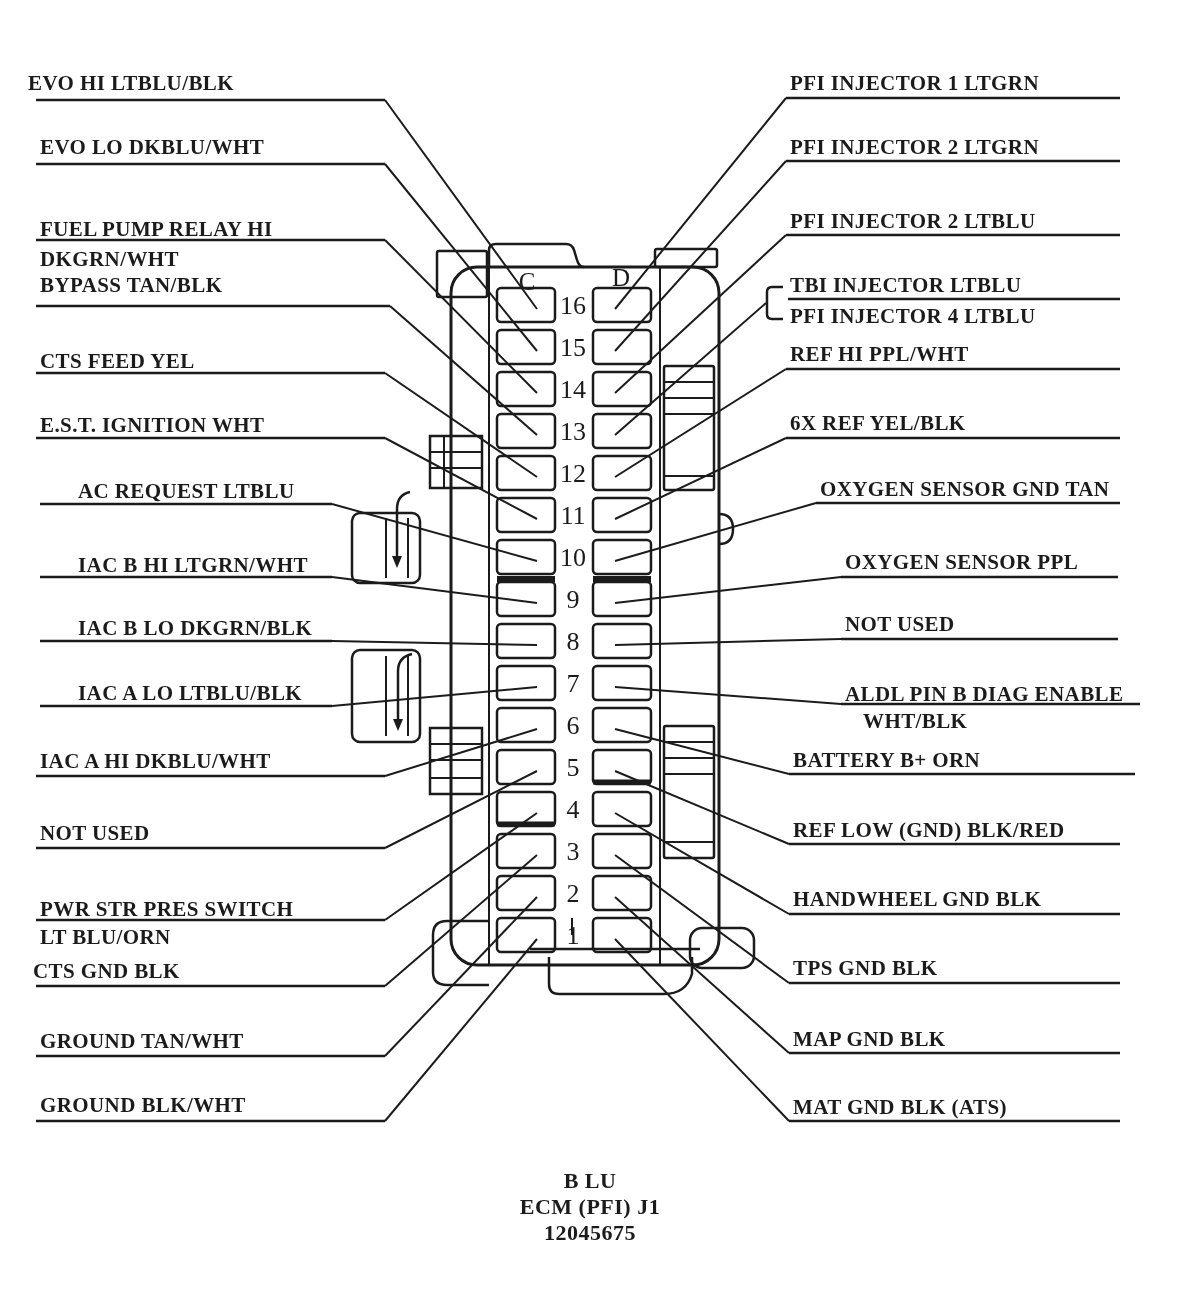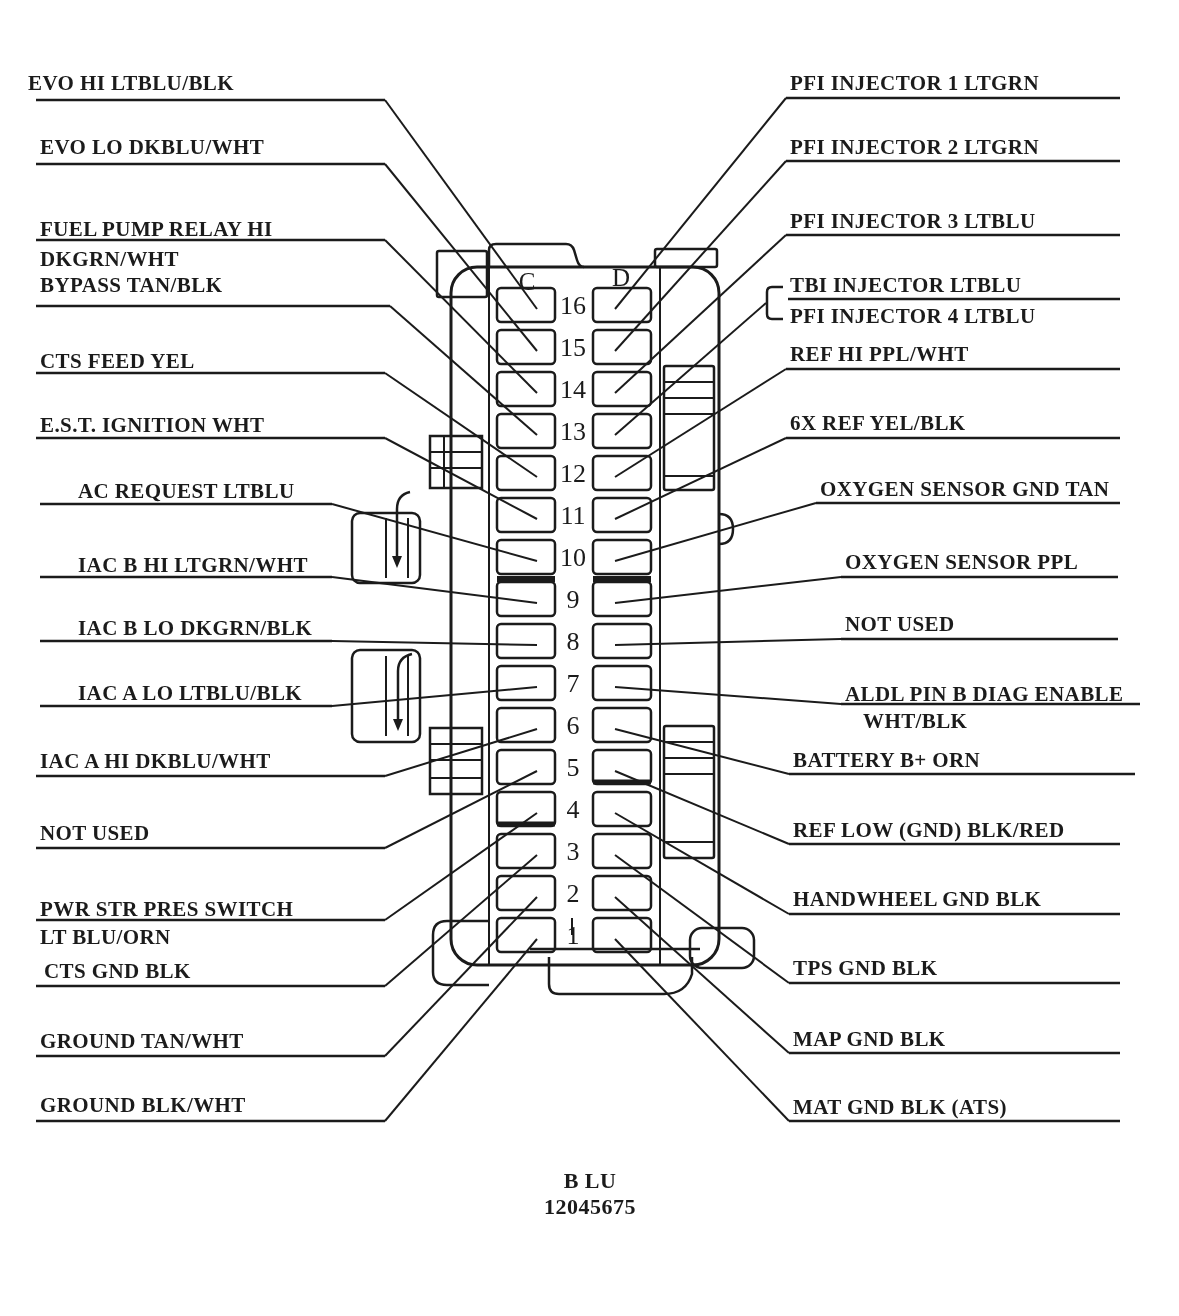--- a/index.html
+++ b/index.html
@@ -236,37 +236,37 @@
       <div class="wire-label" style="left: 40px; top: 748px; text-align: center;">
         <span class="wl-line">IAC A HI DKBLU/WHT</span>
       </div>
       <div class="wire-label" style="left: 40px; top: 820px;">
         <span class="wl-line">NOT USED</span>
       </div>
       <div class="wire-label" style="left: 40px; top: 896px;">
         <span class="wl-line">PWR STR PRES SWITCH</span>
         <span class="wl-line" style="margin-top: 1px;">LT BLU/ORN</span>
       </div>
-      <div class="wire-label" style="left: 44px; top: 958px;">
+      <div class="wire-label" style="left: 33px; top: 958px;">
         <span class="wl-line">CTS GND  BLK</span>
       </div>
       <div class="wire-label" style="left: 40px; top: 1028px;">
         <span class="wl-line">GROUND  TAN/WHT</span>
       </div>
       <div class="wire-label" style="left: 40px; top: 1092px;">
         <span class="wl-line">GROUND   BLK/WHT</span>
       </div>
       <div class="wire-label" style="left: 790px; top: 70px;">
         <span class="wl-line">PFI INJECTOR 1  LTGRN</span>
       </div>
       <div class="wire-label" style="left: 790px; top: 134px;">
         <span class="wl-line">PFI INJECTOR  2  LTGRN</span>
       </div>
       <div class="wire-label" style="left: 790px; top: 208px;">
-        <span class="wl-line">PFI INJECTOR 3  LTBLU</span>
+        <span class="wl-line">PFI INJECTOR 2  LTBLU</span>
       </div>
       <div class="wire-label" style="left: 790px; top: 272px;">
         <span class="wl-line">TBI INJECTOR  LTBLU</span>
         <span class="wl-line" style="margin-top: 4px;">PFI INJECTOR 4 LTBLU</span>
       </div>
       <div class="wire-label" style="left: 790px; top: 341px;">
         <span class="wl-line">REF HI  PPL/WHT</span>
       </div>
       <div class="wire-label" style="left: 790px; top: 410px;">
         <span class="wl-line">6X REF  YEL/BLK</span>
@@ -300,16 +300,17 @@
         <span class="wl-line">MAP GND  BLK</span>
       </div>
       <div class="wire-label" style="left: 793px; top: 1094px;">
         <span class="wl-line">MAT GND  BLK (ATS)</span>
       </div>
     </div>
 
 
   <div class="footer-block" style="top:1168px">
     <span class="footer-line">B LU</span>
+    <span class="footer-line">ECM (PFI) J1</span>
     <span class="footer-line">12045675</span>
   </div>
 
 </div>
 
 </body></html>

